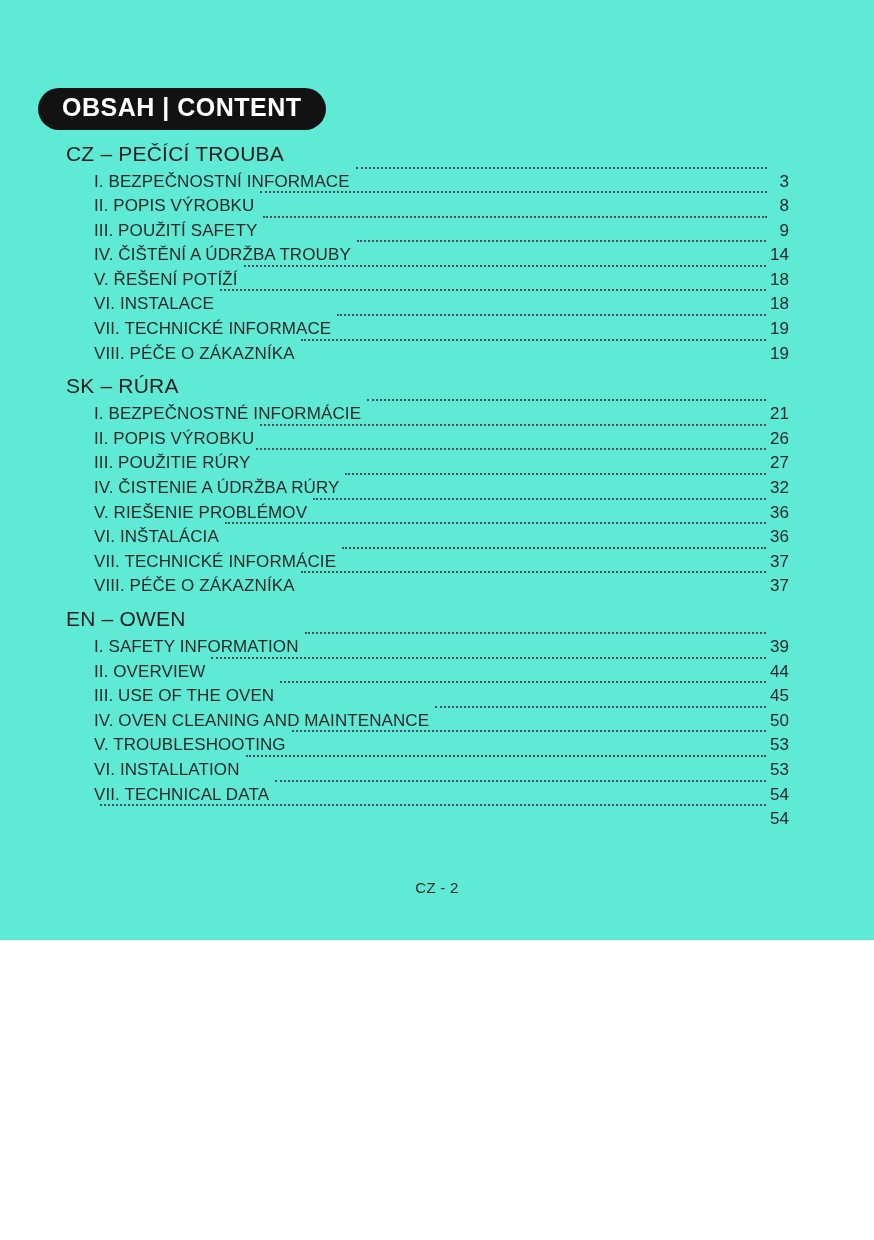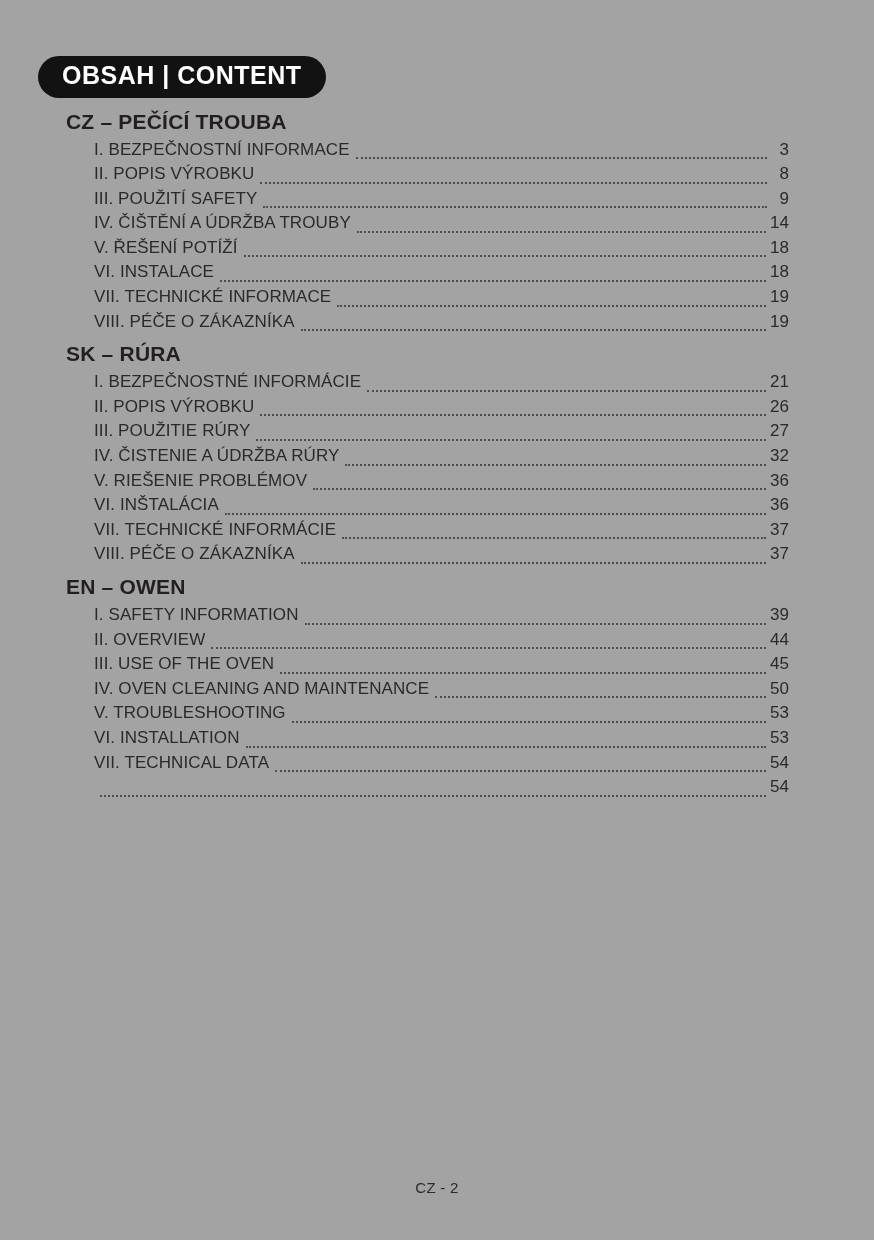--- a/index.html
+++ b/index.html
@@ -3,55 +3,55 @@
 <meta charset="utf-8">
 <style>
   html, body {
     margin: 0;
     padding: 0;
     background: #ffffff;
   }
   .page {
     position: relative;
     width: 874px;
-    height: 1240px;
-    background: #a3a3a3;
+    height: 940px;
+    background: #5eead4;
     font-family: "Liberation Sans", sans-serif;
     color: #231f20;
     overflow: hidden;
     box-sizing: border-box;
-    padding-top: 56px;
+    padding-top: 88px;
   }
   .header-pill {
     display: inline-block;
     margin-left: 38px;
     background: #121212;
     color: #ffffff;
     font-size: 25px;
     font-weight: 600;
     letter-spacing: 0.5px;
     padding: 6px 24px 8px 24px;
     border-radius: 21px;
     line-height: 1.1;
   }
   .toc {
     margin: 10px 85px 0 66px;
   }
   .section-title {
     font-size: 21px;
-    font-weight: 700;
+    font-weight: 400;
     color: #231f20;
     line-height: 28px;
     margin-top: 6px;
     margin-bottom: 2px;
     letter-spacing: 0.2px;
   }
   .toc-row {
     display: flex;
-    align-items: flex-end;
+    align-items: flex-start;
     margin-left: 28px;
     font-size: 17px;
     line-height: 24.6px;
     color: #2b2a29;
   }
   .toc-label {
     white-space: nowrap;
     letter-spacing: 0.1px;
   }
   .toc-leader {

